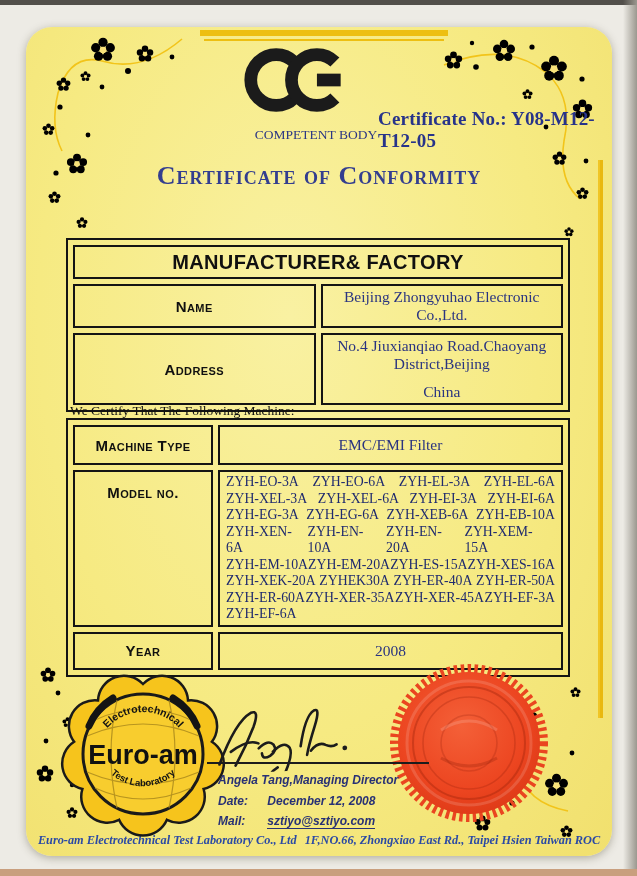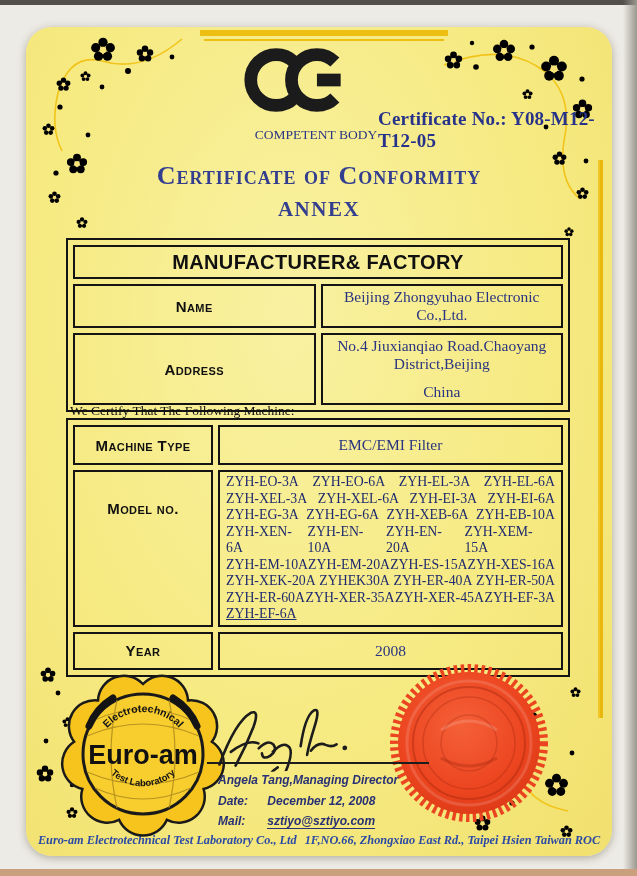--- a/index.html
+++ b/index.html
@@ -51,23 +51,23 @@
   td.lbl{
     width:140px;text-align:center;vertical-align:middle;
     font-family:"Liberation Sans",sans-serif;font-weight:bold;font-size:15px;
     font-variant:small-caps;color:#101010;letter-spacing:.4px;
   }
   td.val{text-align:center;vertical-align:middle;color:#2a3480;font-size:15.5px;}
   .addr2{margin-top:10px;}
   tr.r-name td{height:42px;} tr.r-addr td{height:60px;}
   tr.r-mtype td{height:40px;} tr.r-year td{height:38px;margin-left:44px;}
   td.models{vertical-align:top;color:#1f2a6e;font-size:13.8px;padding:5px 8px;}
-  td.lbl.top{vertical-align:top;padding-top:28px;}
+  td.lbl.top{vertical-align:top;padding-top:12px;}
   .mline{display:flex;justify-content:space-between;line-height:16.5px;}
-  .mline.single{justify-content:flex-start;text-decoration:underline;}
+  .mline.single{justify-content:flex-start;}
 
   .certify{position:absolute;left:44px;top:376px;font-size:13.5px;color:#101010;}
 
   .sigline{position:absolute;left:181px;top:735px;width:222px;height:2px;background:#1c1c1c;z-index:3;}
   .sigblock{position:absolute;left:192px;top:743px;z-index:3;
     font-family:"Liberation Sans",sans-serif;font-style:italic;font-weight:bold;
     color:#283175;font-size:12px;line-height:20.5px;}
   .sigblock .row{white-space:nowrap;}
   .gapL{display:inline-block;min-width:46px;}
   .mailv{border-bottom:1.5px solid #283175;}
@@ -176,21 +176,20 @@
     </g>
   </svg>
 
   <div class="certno">Certificate No.: Y08-M12-T12-05</div>
 
   <div class="bodyline">
     <span>COMPETENT BODY</span>
   </div>
 
   <div class="title">Certificate of Conformity</div>
-  <div class="subtitle">ANNEX</div>
 
   <table class="ctable" style="left:40px;top:211px;">
     <tbody>
         <tr>
           <td class="thead" colspan="2">MANUFACTURER&amp; FACTORY</td>
         </tr>
     <tr class="r-name">
       <td class="lbl">Name</td>
       <td class="val">Beijing Zhongyuhao Electronic Co.,Ltd.</td>
     </tr>

